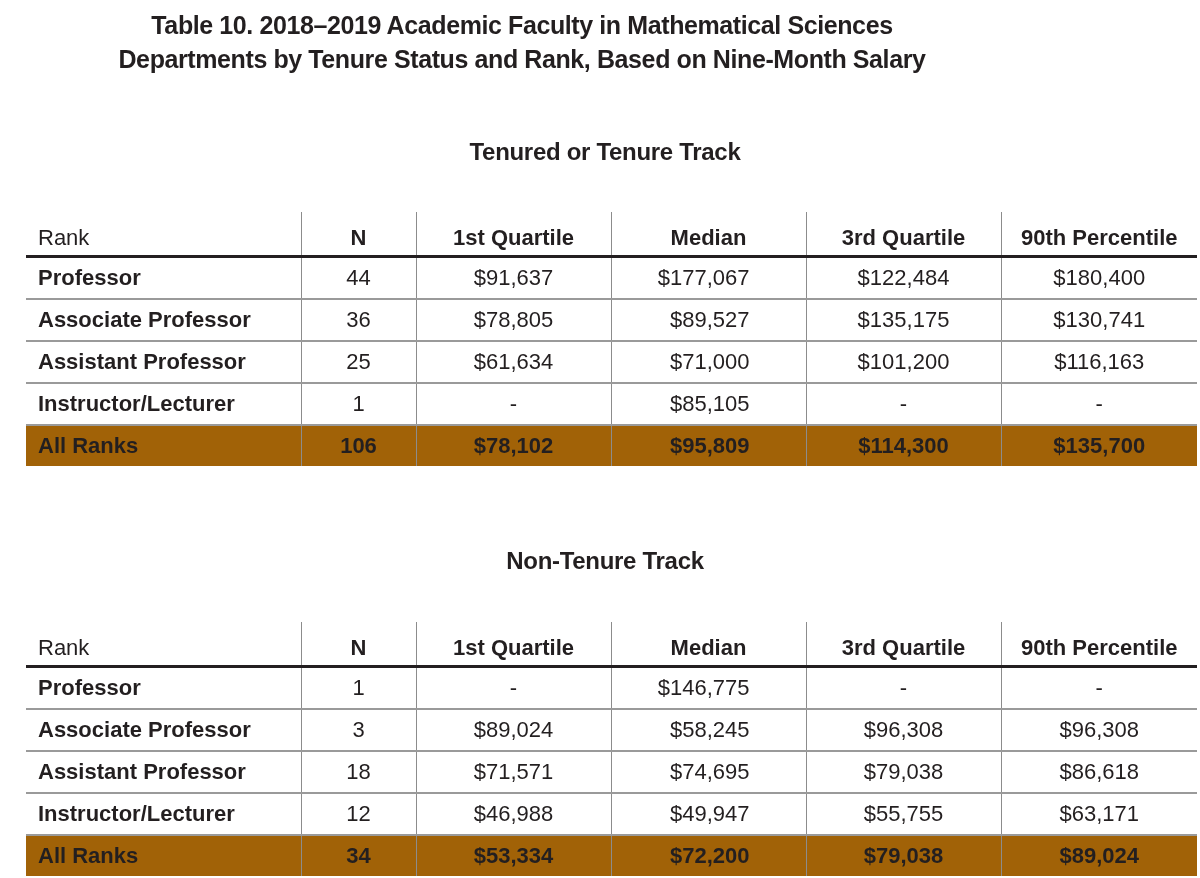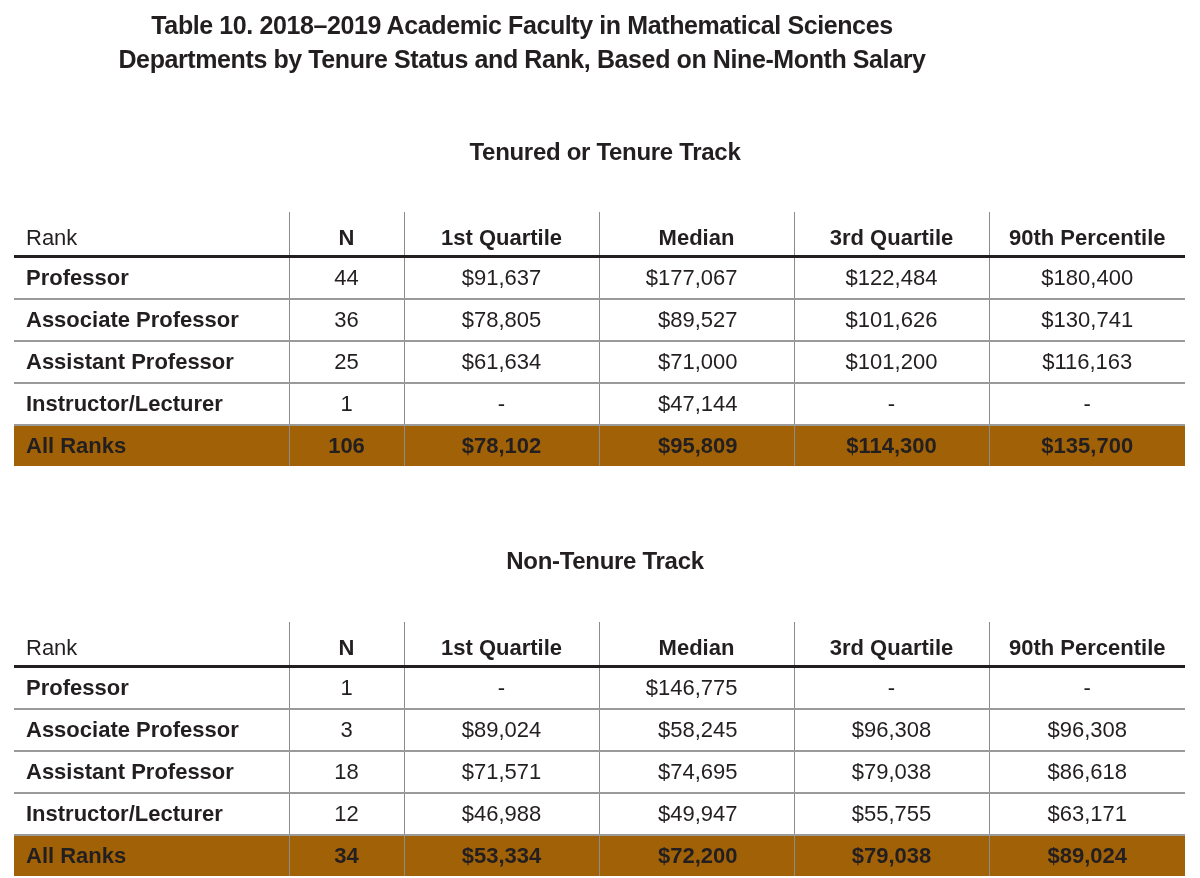--- a/index.html
+++ b/index.html
@@ -36,21 +36,21 @@
     font-size: 24px;
     line-height: 30px;
     letter-spacing: -0.3px;
     color: #231f20;
   }
   .section-title.s1 { top: 137px; }
   .section-title.s2 { top: 546px; }
 
   table.data-table {
     position: absolute;
-    left: 14px;
+    left: 26px;
     width: 1171px;
     border-collapse: collapse;
     table-layout: fixed;
     font-size: 22px;
     color: #231f20;
   }
   table.t1 { top: 212px; }
   table.t2 { top: 622px; }
 
   table.data-table col.c-rank { width: 275px; }
@@ -142,36 +142,36 @@
       <td>$91,637</td>
       <td class="num-med">$177,067</td>
       <td>$122,484</td>
       <td>$180,400</td>
     </tr>
     <tr>
       <td>Associate Professor</td>
       <td>36</td>
       <td>$78,805</td>
       <td class="num-med">$89,527</td>
-      <td>$101,626</td>
+      <td>$135,175</td>
       <td>$130,741</td>
     </tr>
     <tr>
       <td>Assistant Professor</td>
       <td>25</td>
       <td>$61,634</td>
       <td class="num-med">$71,000</td>
       <td>$101,200</td>
       <td>$116,163</td>
     </tr>
     <tr>
       <td>Instructor/Lecturer</td>
       <td>1</td>
       <td>-</td>
-      <td class="num-med">$47,144</td>
+      <td class="num-med">$85,105</td>
       <td>-</td>
       <td>-</td>
     </tr>
     <tr class="total-row">
       <td>All Ranks</td>
       <td>106</td>
       <td>$78,102</td>
       <td class="num-med">$95,809</td>
       <td>$114,300</td>
       <td>$135,700</td>

